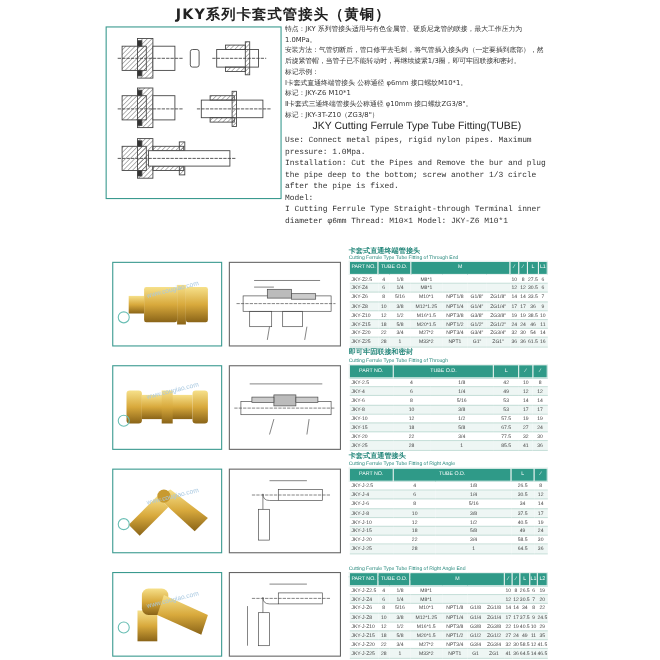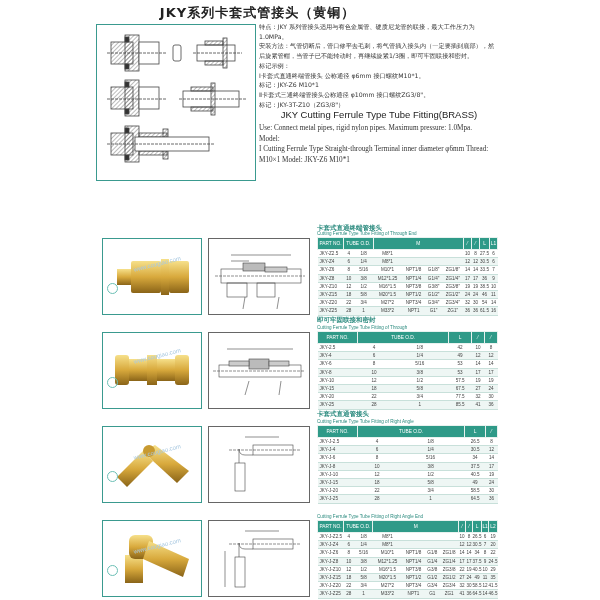--- a/index.html
+++ b/index.html
@@ -19,21 +19,21 @@
   .cn-desc {
     position: absolute; left: 259px; top: 22px; width: 240px;
     font-size: 6.2px; line-height: 9.7px; color: #333;
   }
   .en-title {
     position: absolute; left: 259px; top: 109px; width: 240px; text-align: center;
     font-family: "Liberation Sans", sans-serif; font-size: 9.5px; color: #222;
   }
   .en-desc {
     position: absolute; left: 259px; top: 123px; width: 240px;
-    font-family: Liberation Serif, serif; font-size: 7.2px; line-height: 10.5px; color: #333;
+    font-family: Liberation Mono, monospace; font-size: 7.2px; line-height: 10.5px; color: #333;
   }
 
   .photo-box {
     position: absolute; width: 100px; height: 77px;
     border: 1.5px solid #3a9a8f; background: #fff; overflow: hidden;
   }
   .draw-box {
     position: absolute; width: 102px; height: 77px;
     border: 1px solid #666; background: #fff;
   }
@@ -121,23 +121,24 @@
 <div class="cn-desc">
   <div>特点：JKY 系列管接头适用与有色金属管、硬质尼龙管的联接，最大工作压力为1.0MPa。</div>
   <div>安装方法：气管切断后，管口修平去毛刺，将气管插入接头内（一定要插到底部），然后旋紧管帽，当管子已不能转动时，再继续旋紧1/3圈，即可牢固联接和密封。</div>
   <div>标记示例：</div>
   <div>Ⅰ卡套式直通终端管接头  公称通径 φ6mm  接口螺纹M10*1。</div>
   <div>标记：JKY-Z6 M10*1</div>
   <div>Ⅱ卡套式三通终端管接头公称通径 φ10mm  接口螺纹ZG3/8"。</div>
   <div>标记：JKY-3T-Z10（ZG3/8"）</div>
 </div>
 
-<div class="en-title">JKY Cutting Ferrule Type Tube Fitting(BRASS)</div>
+<div class="en-title">JKY Cutting Ferrule Type Tube Fitting(TUBE)</div>
 <div class="en-desc">
   <div>Use: Connect metal pipes, rigid nylon pipes. Maximum pressure: 1.0Mpa.</div>
+  <div>Installation: Cut the Pipes and Remove the bur and plug the pipe deep to the bottom; screw another 1/3 circle after the pipe is fixed.</div>
   <div>Model:</div>
   <div>I Cutting Ferrule Type Straight-through Terminal inner diameter φ6mm  Thread: M10×1    Model: JKY-Z6  M10*1</div>
 </div>
 
 <div class="photo-box" style="left:102px;top:238px;">
   <svg width="97" height="74">
     <defs>
         <linearGradient id="br1" x1="0" y1="0" x2="0" y2="1">
           <stop offset="0" stop-color="#f6e08a"></stop>
           <stop offset="0.5" stop-color="#d8a93c"></stop>

